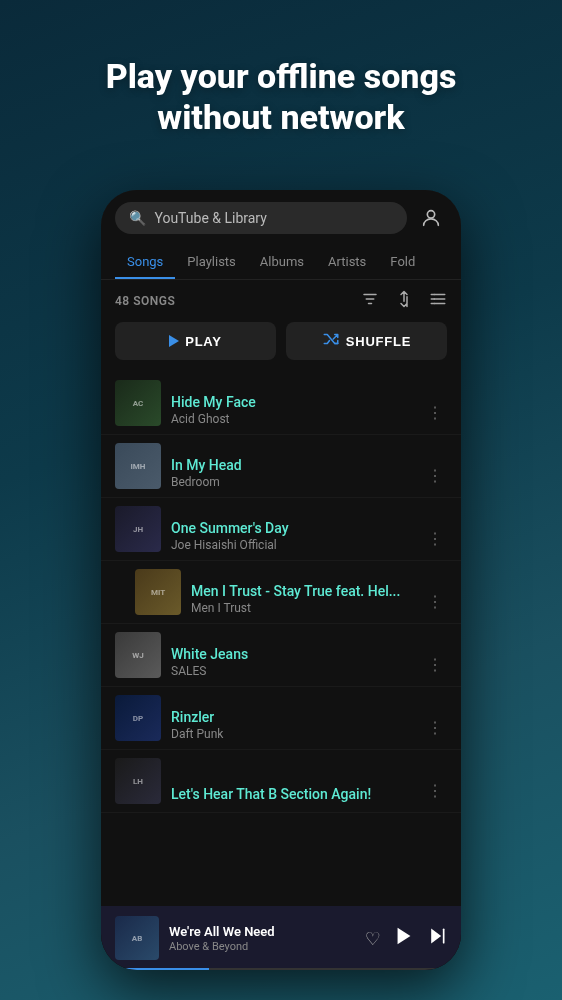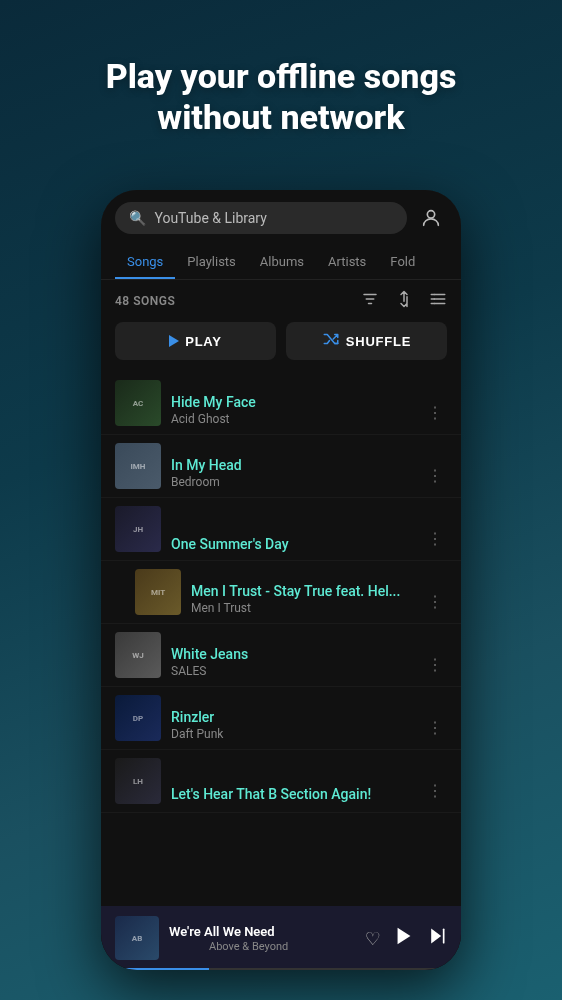--- a/index.html
+++ b/index.html
@@ -240,21 +240,20 @@
       font-size: 13px;
       font-weight: 600;
       white-space: nowrap;
       overflow: hidden;
       text-overflow: ellipsis;
     }
     .mini-artist {
       color: #888;
       font-size: 11px;
       margin-top: 1px;
-      margin-left: 40px;
     }
     .mini-controls {
       display: flex;
       align-items: center;
       gap: 12px;
     }
     .heart-icon {
       color: #aaa;
       font-size: 18px;
     }
@@ -398,20 +397,21 @@
         </div>
         <span class="more-icon">⋮</span>
       </div>
 
       <div class="song-item">
         <div class="song-thumb art-summerday">
           <div class="art-label">JH</div>
         </div>
         <div class="song-info">
           <div class="song-title">One Summer's Day</div>
+          <div class="song-artist">Joe Hisaishi Official</div>
         </div>
         <span class="more-icon">⋮</span>
       </div>
 
       <div class="song-item">
         <div class="song-thumb art-menITrust">
           <div class="art-label">MIT</div>
         </div>
         <div class="song-info">
           <div class="song-title">Men I Trust - Stay True feat. Hel...</div>

